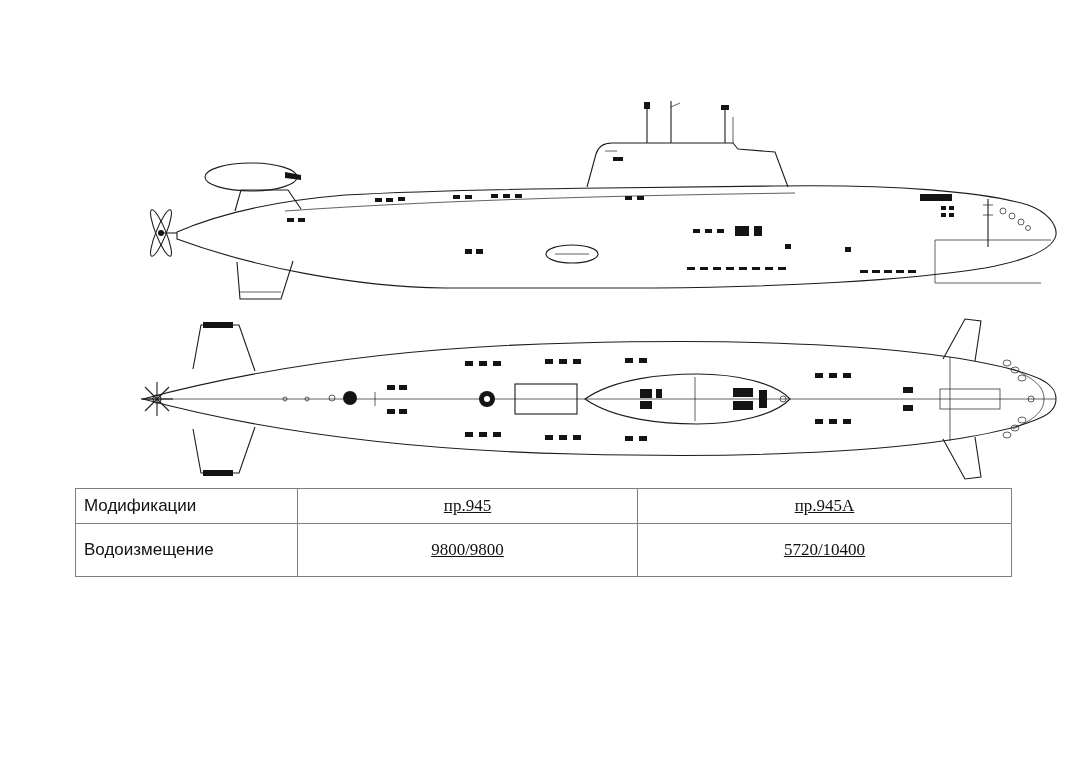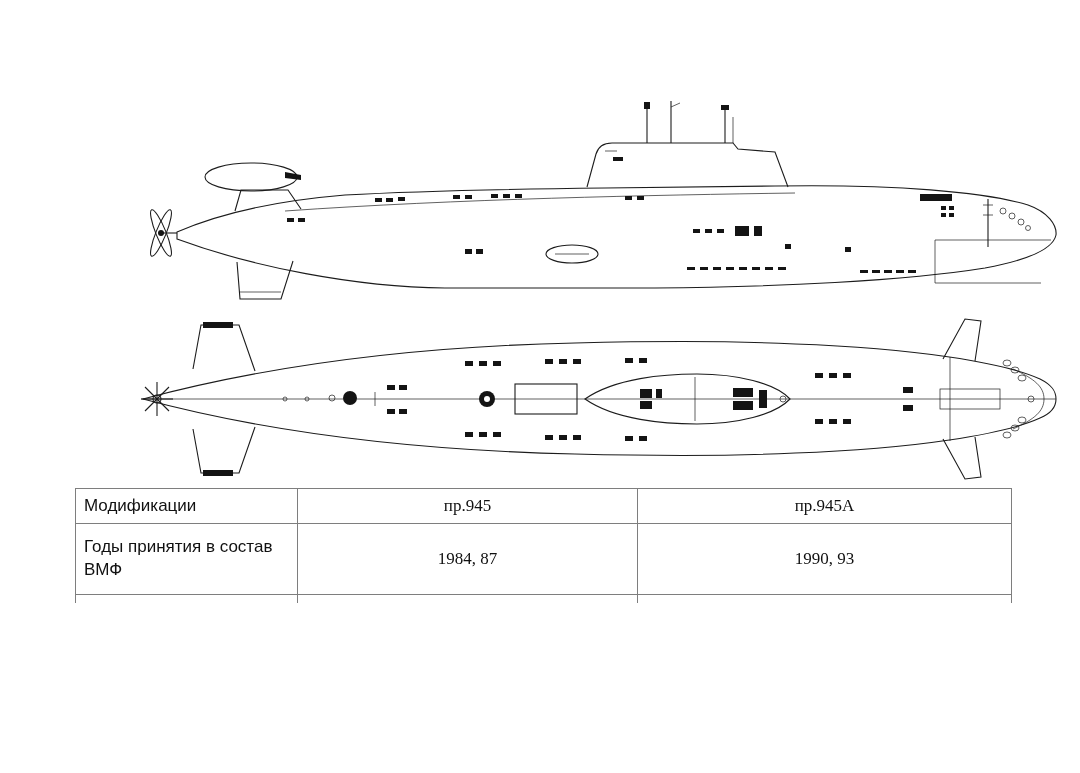--- a/index.html
+++ b/index.html
@@ -32,20 +32,21 @@
     vertical-align:middle;
     line-height:1.35;
   }
   .spec-table .label-cell{
     text-align:left;
     font-family:"Liberation Sans",sans-serif;
   }
   .spec-table .value-cell{
     text-align:center;
     font-family:"Liberation Serif",serif;
+    text-decoration:underline;
   }
   .row-header td{height:26px;}
   .row-years td{height:62px;}
   .row-dims td{height:60px;}
   .row-displacement td{height:44px;}
 
   
   .watermark{
     position:absolute;left:20px;top:620px;width:1050px;height:150px;
     display:flex;align-items:flex-start;
@@ -279,25 +280,20 @@
       <col style="width:222px">
         <col style="width:340px">
         <col style="width:374px">
     </colgroup>
     <tbody>
       <tr class="row-header">
         <td class="label-cell">Модификации</td>
         <td class="value-cell">пр.945</td>
         <td class="value-cell">пр.945А</td>
       </tr>
-      <tr class="row-years">
-        <td class="label-cell">Годы принятия в состав ВМФ</td>
-        <td class="value-cell">1984, 87</td>
-        <td class="value-cell">1990, 93</td>
-      </tr>
       <tr class="row-displacement">
         <td class="label-cell">Водоизмещение</td>
         <td class="value-cell">9800/9800</td>
         <td class="value-cell">5720/10400</td>
       </tr>
     </tbody>
   </table>
 
   <div class="watermark">
     <svg class="wm-sun" viewBox="-95 -95 190 190">

